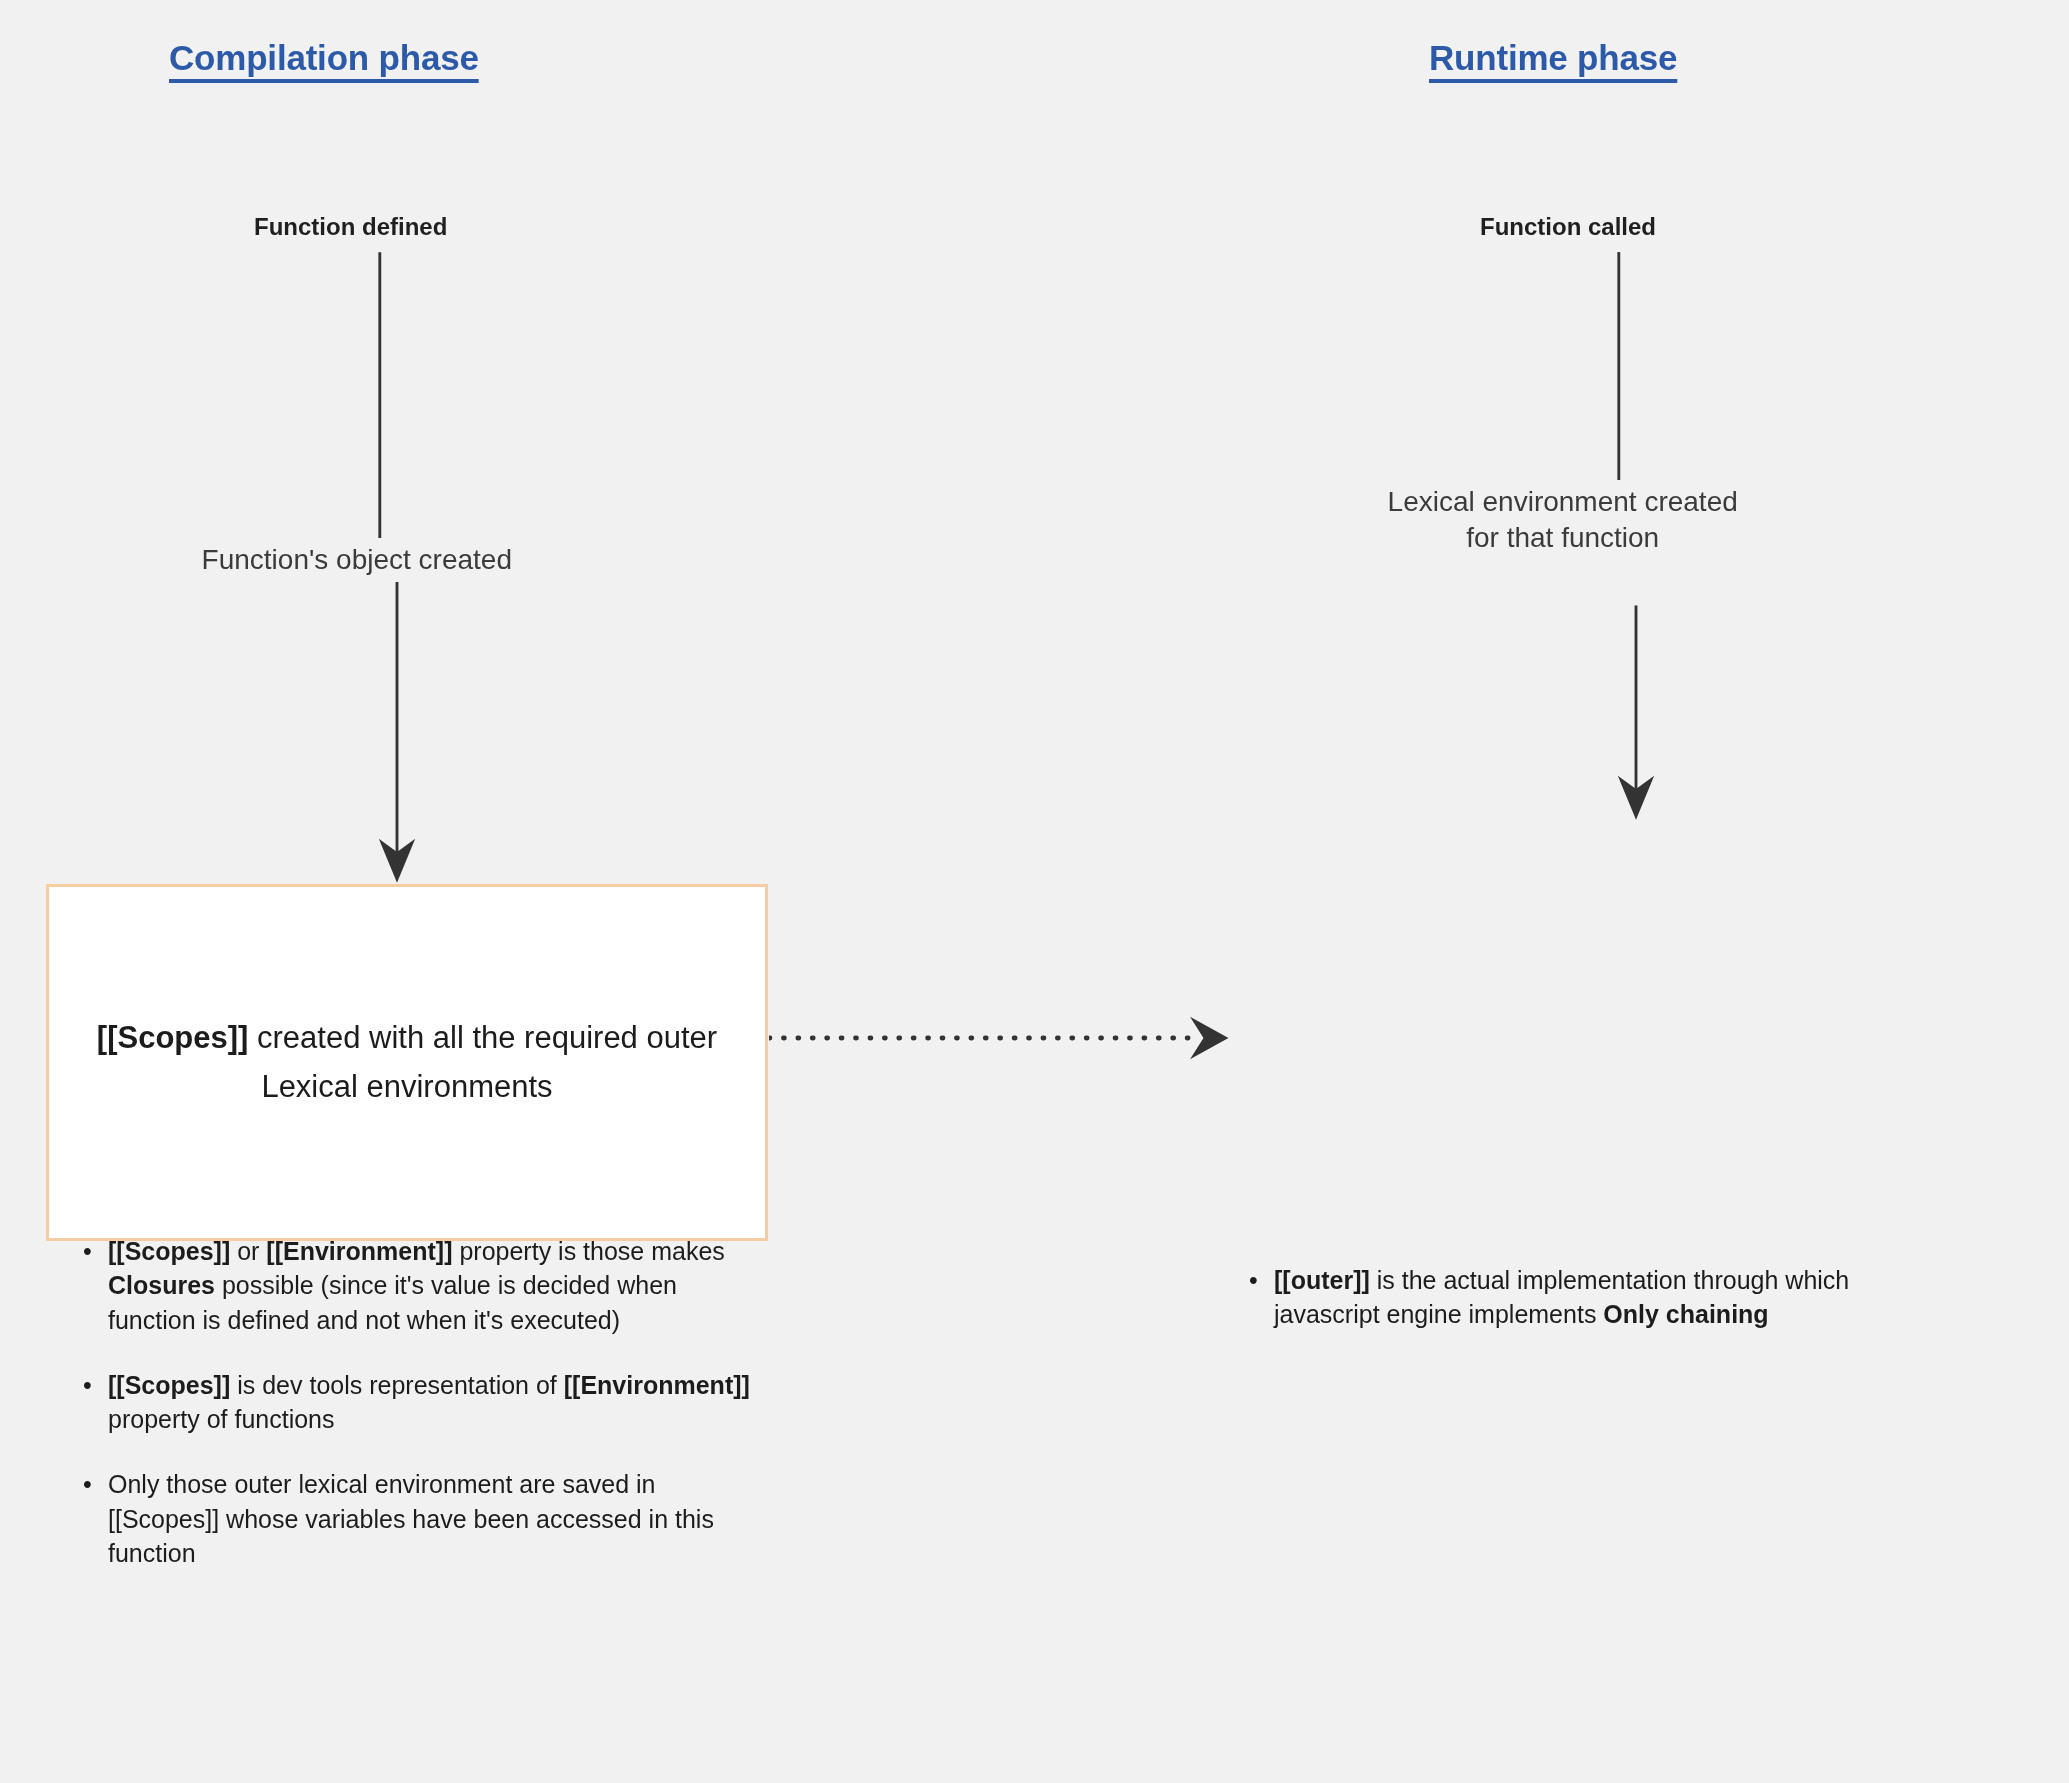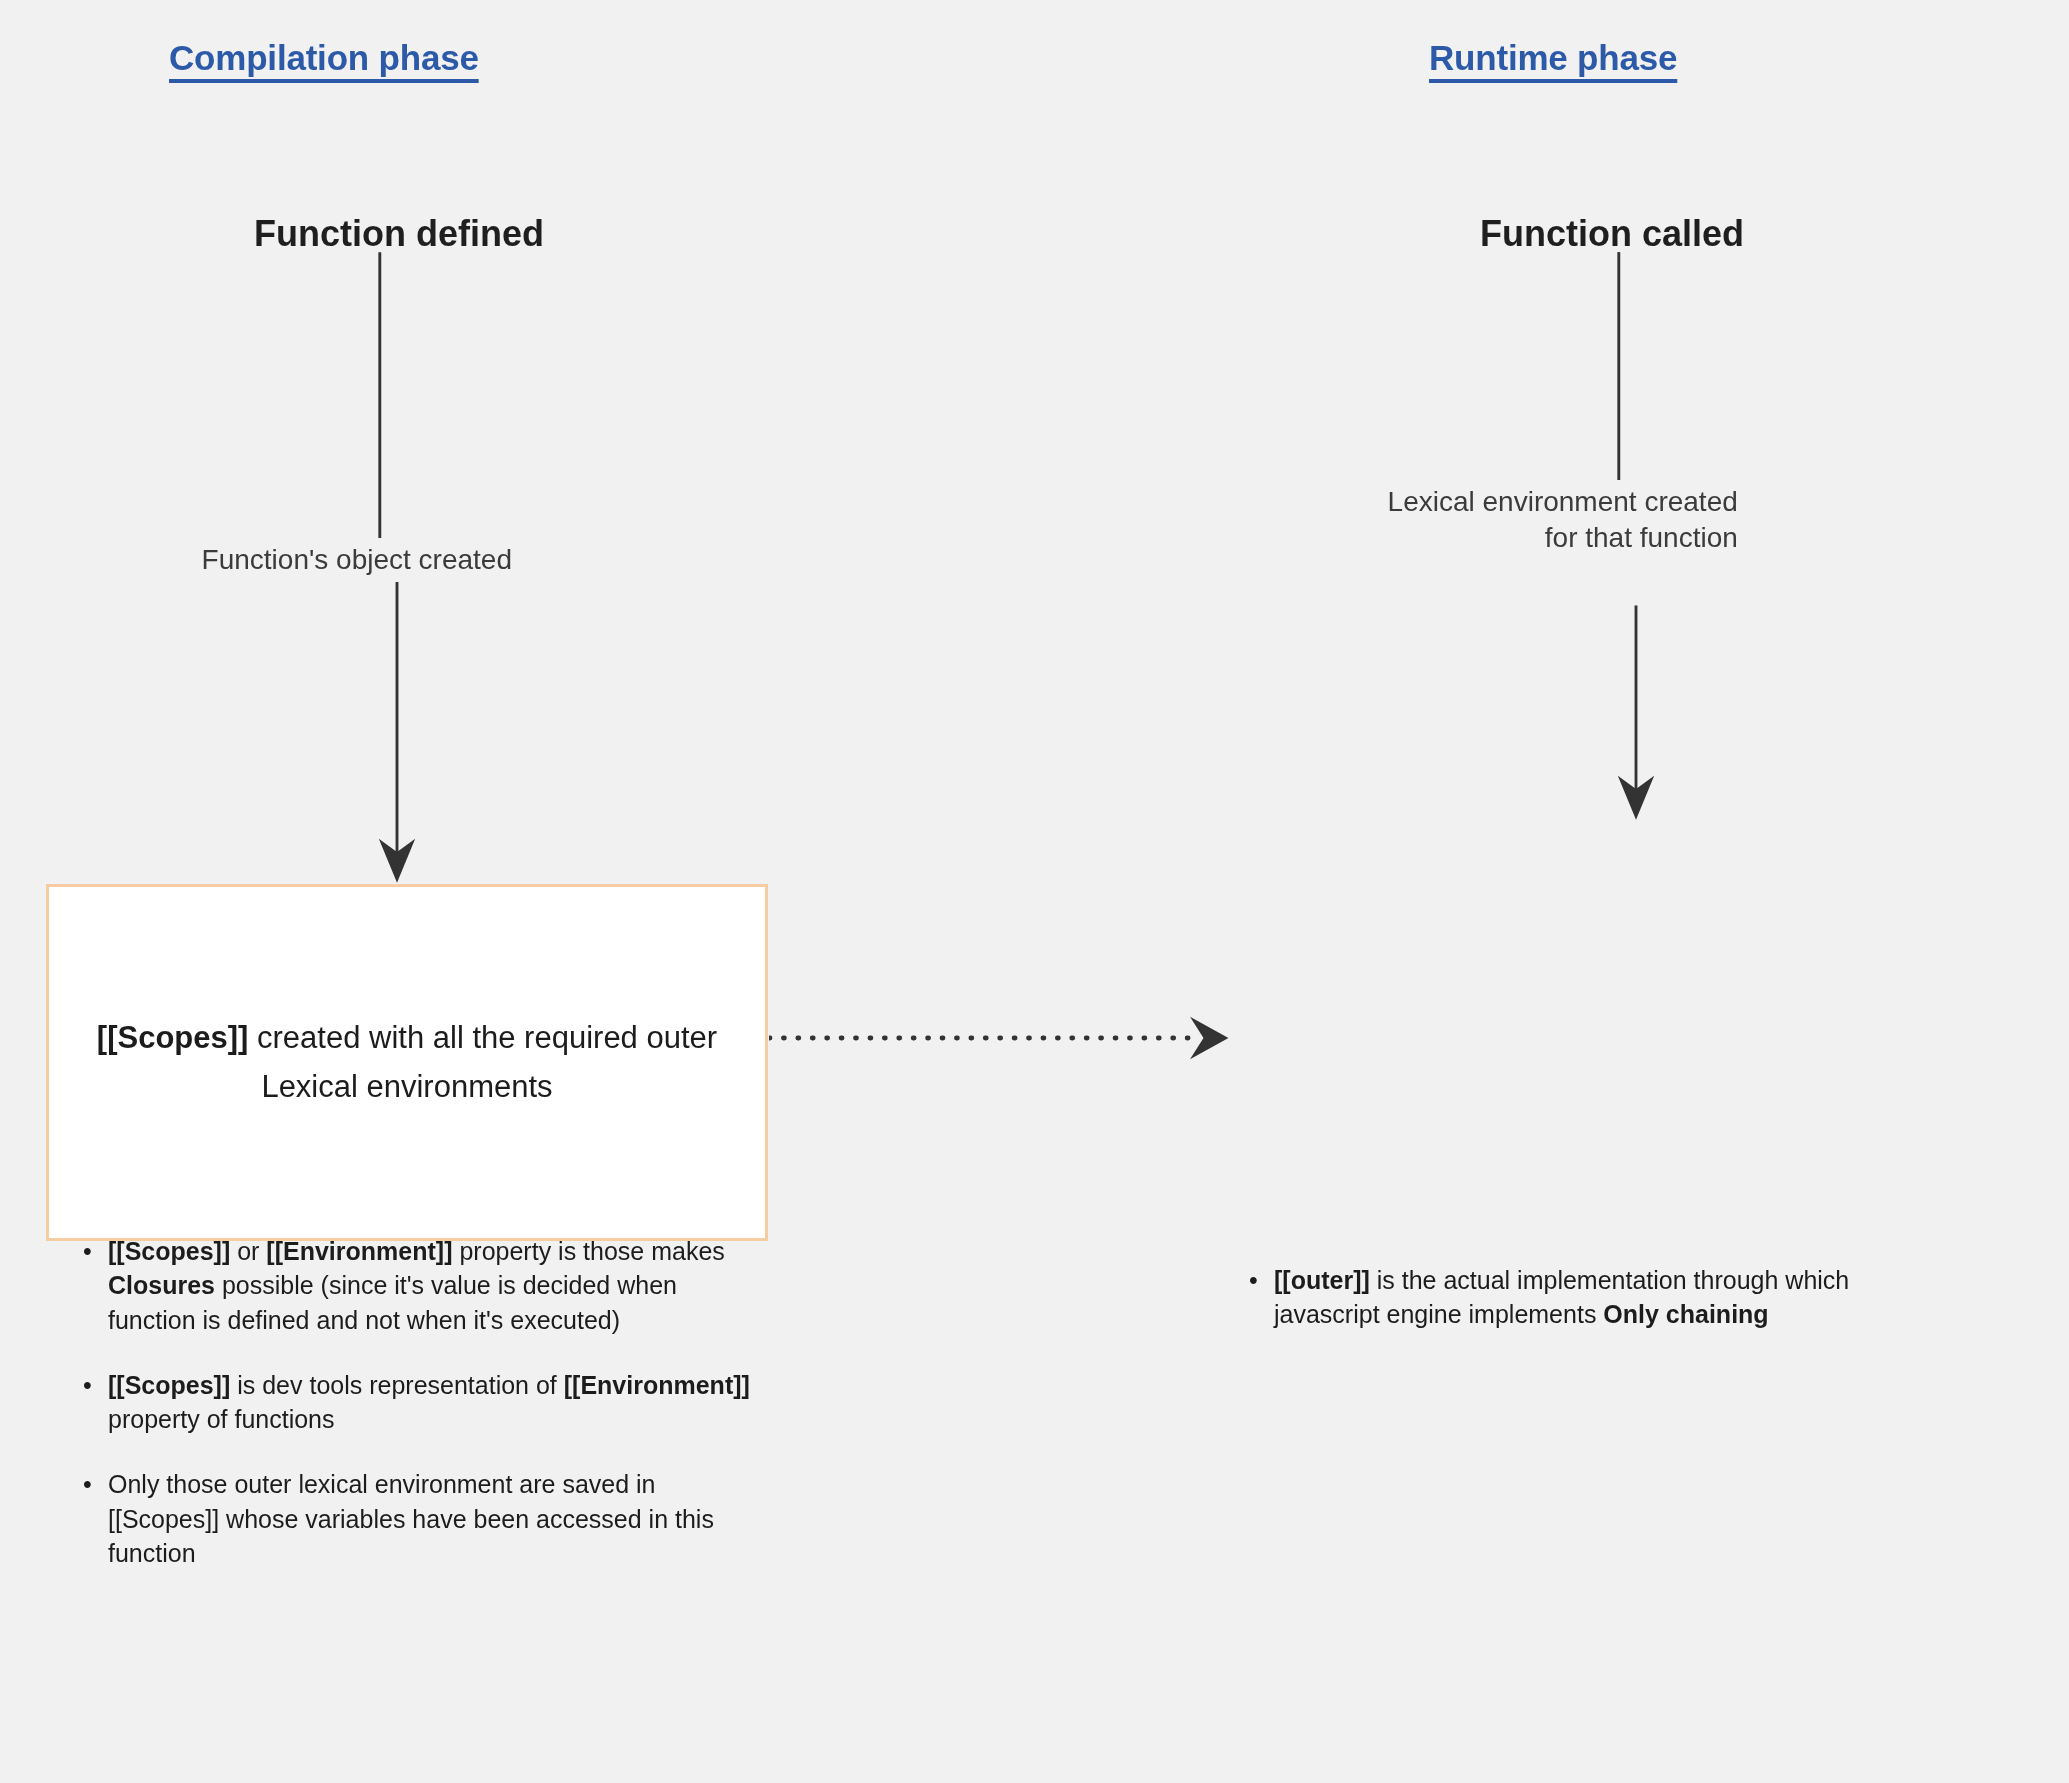--- a/index.html
+++ b/index.html
@@ -33,21 +33,21 @@
     text-decoration-thickness: 3.8px;
     white-space: nowrap;
     letter-spacing: -0.2px;
   }
   #title-compilation { left: 169px; top: 38px; }
   #title-runtime     { left: 1429px; top: 38px; }
 
   
   .step-caption {
     position: absolute;
-    font-size: 36px;
+    font-size: 24px;
     font-weight: bold;
     color: #1f1f1f;
     white-space: nowrap;
   }
   #caption-defined { left: 254px; top: 213px; }
   #caption-called  { left: 1480px; top: 213px; }
 
   
   .v-arrow {
     position: absolute;
@@ -55,21 +55,21 @@
   #arrow-left-top    { left: 375px;  top: 252px; }
   #arrow-left-bottom { left: 375px;  top: 578px; }
   #arrow-right-top   { left: 1614px; top: 252px; }
   #arrow-right-bottom{ left: 1614px; top: 605px; }
 
   
   .edge-label {
     position: absolute;
     font-size: 28px;
     color: #3b3b3b;
-    text-align: right;
+    text-align: center;
     line-height: 1.3;
     background: #F1F1F1;
     white-space: nowrap;
   }
   #label-object-created { left: 192px; top: 538px; padding: 3.8px 9.6px; }
   #label-lexical-env    { left: 1378px; top: 480px; padding: 3.8px 9.6px; }
 
   
   #dotted-connector {
     position: absolute;

